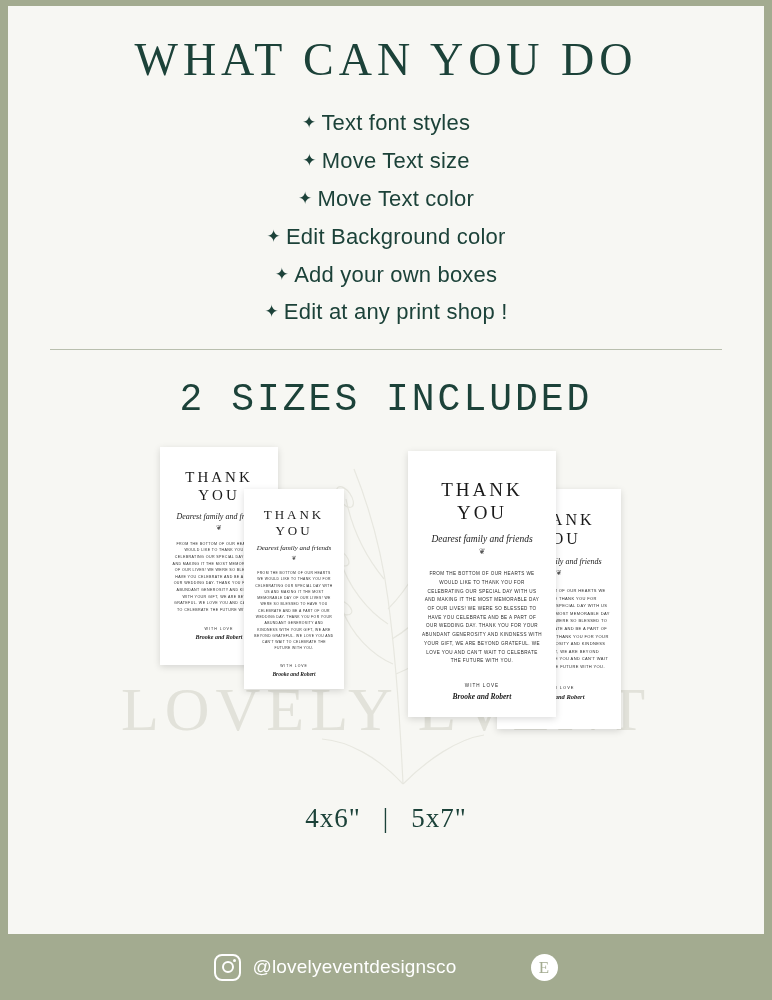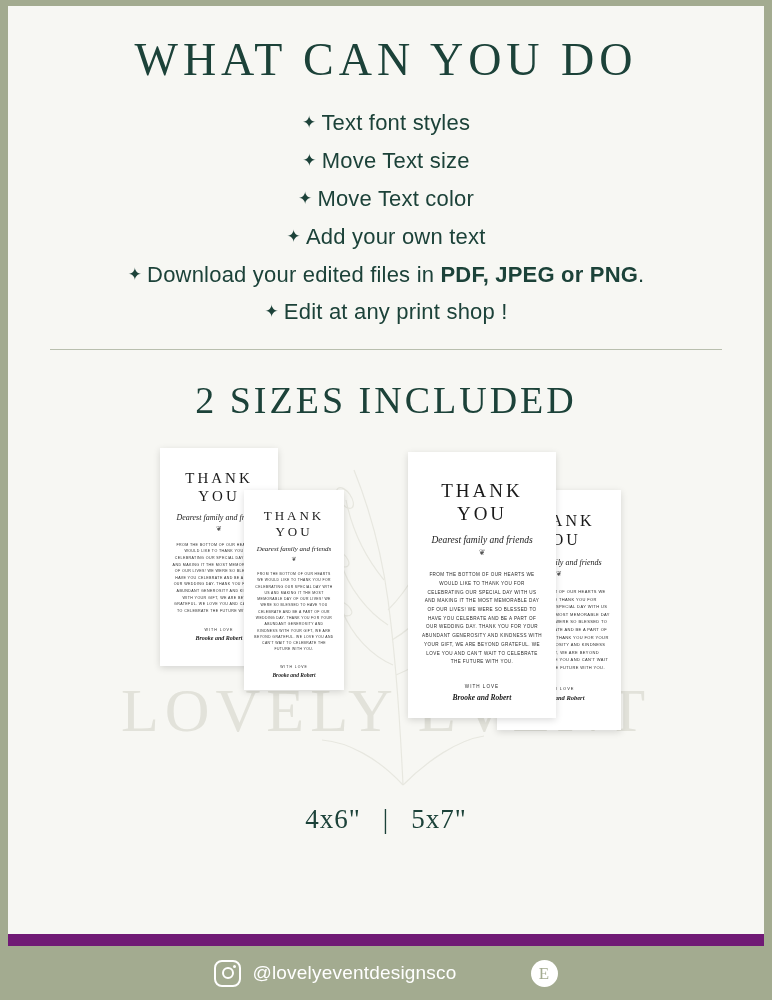--- a/index.html
+++ b/index.html
@@ -73,21 +73,21 @@
   .divider {
     width: 672px;
     height: 1px;
     background: #b9bfae;
     margin: 18px auto 0 auto;
   }
 
   
   .sizes-title {
     text-align: center;
-    font-family: Liberation Serif, serif;
+    font-family: Liberation Mono, monospace;
     font-size: 38px;
     letter-spacing: 3px;
     color: #1c4239;
     margin-top: 28px;
     font-weight: 400;
   }
 
   
   .showcase {
     position: relative;
@@ -205,21 +205,21 @@
   .sizes-caption .sep {
     display: inline-block;
     margin: 0 22px;
     color: #1c4239;
   }
 
   
   .footer {
     position: absolute;
     left: 0; right: 0; bottom: 0;
-    height: 54px;
+    height: 66px;
     background: #a3ab90;
     display: flex;
     align-items: center;
     justify-content: center;
     gap: 74px;
   }
   .f-item {
     display: flex;
     align-items: center;
     gap: 11px;
@@ -271,22 +271,22 @@
 
 <div class="page">
   <div class="inner">
 
     <div class="title">WHAT CAN YOU DO</div>
 
     <ul class="features">
       <li><span class="star">✦</span><span>Text font styles</span></li>
       <li><span class="star">✦</span><span>Move Text size</span></li>
       <li><span class="star">✦</span><span>Move Text color</span></li>
-      <li><span class="star">✦</span><span>Add your own text</span></li>
-      <li><span class="star">✦</span><span>Download your edited files in </span><b>PDF, JPEG or PNG</b><span>.</span></li>
+      <li><span class="star">✦</span><span>Edit Background color</span></li>
+      <li><span class="star">✦</span><span>Add your own boxes</span></li>
       <li><span class="star">✦</span><span>Edit at any print shop !</span></li>
     </ul>
 
     <div class="divider"></div>
 
     <div class="sizes-title">2 SIZES INCLUDED</div>
 
     <div class="showcase">
 
       <div class="watermark">LOVELY EVENT</div>

